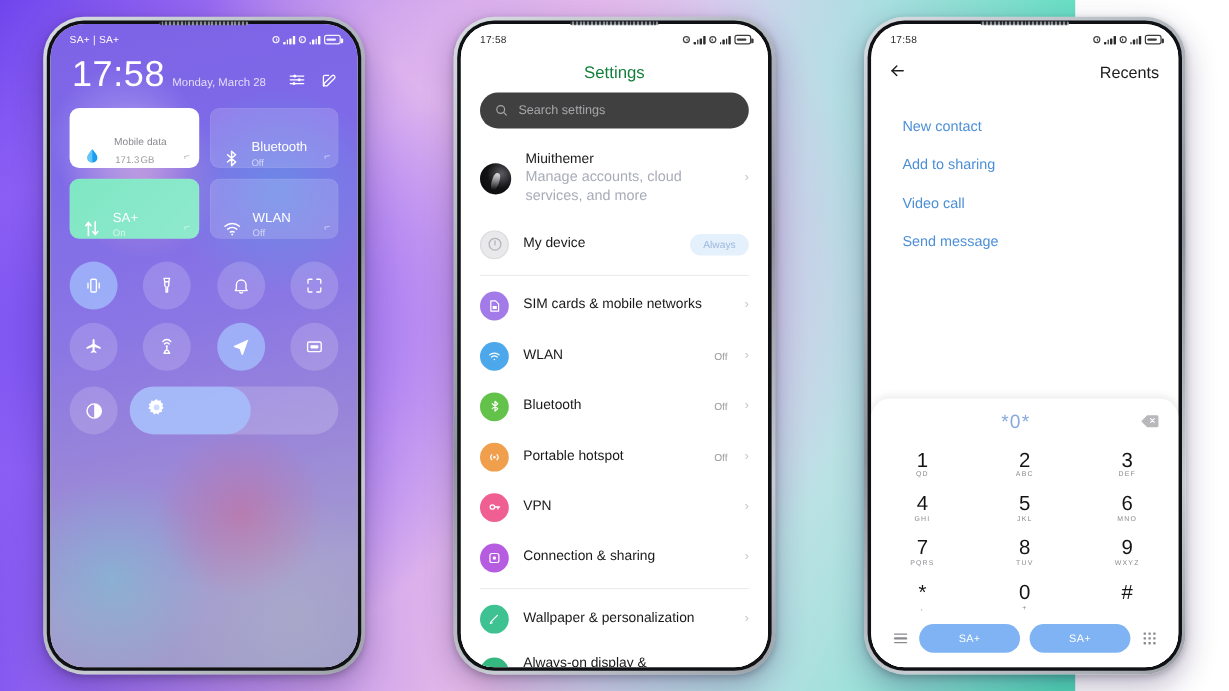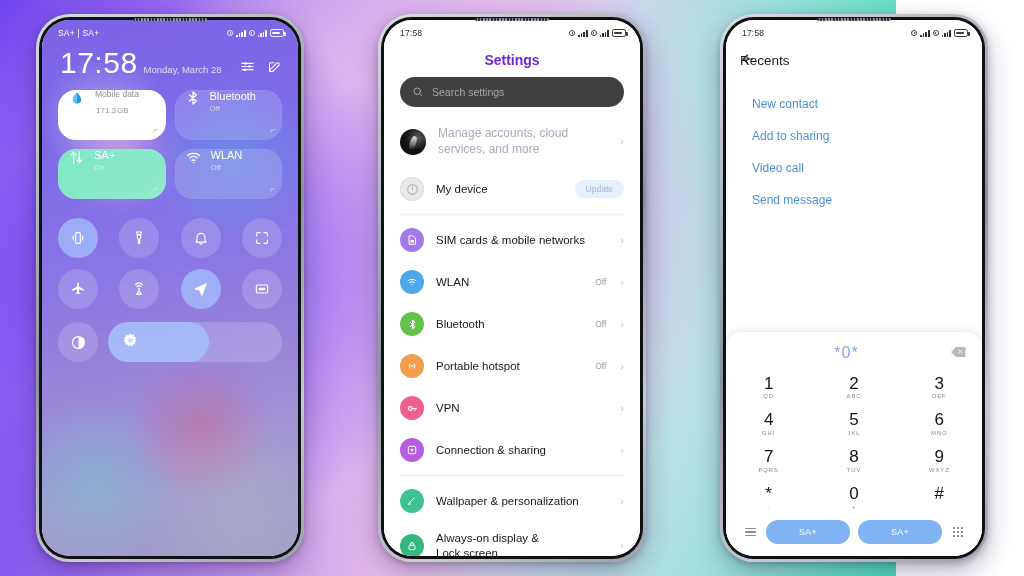--- a/index.html
+++ b/index.html
@@ -88,22 +88,22 @@
     display:flex; align-items:flex-end; padding: 6px 16px 0 18px; gap:6px;
   }
   .cc-clock { color:#fff; font-size:30px; font-weight:300; letter-spacing:.5px; line-height:1; }
   .cc-date { color:#eae6f7; font-size:9.5px; padding-bottom:3px; opacity:.92; }
   .cc-head-icons { margin-left:auto; display:flex; gap:12px; padding-bottom:4px; }
   .cc-head-icons svg { display:block; }
 
   .tiles { padding: 12px 16px 0 16px; }
   .tile-row { display:flex; gap:9px; margin-bottom:9px; }
   .tile {
-    flex:1; height:50px; border-radius:18px; position:relative;
-    display:flex; align-items:flex-start; padding:0 10px; gap:9px;
+    flex:1; height:50px; border-radius:8px; position:relative;
+    display:flex; align-items:flex-end; padding:0 10px; gap:9px;
     background: rgba(255,255,255,.16);
     box-shadow: inset 0 0 0 .5px rgba(255,255,255,.10);
   }
   .tile.white { background:#ffffff; }
   .tile.green { background: linear-gradient(135deg,#7fe7c4 0%, #8fe9cd 100%); }
   .tile .t-label { color:#fff; font-size:11px; line-height:1.15; }
   .tile .t-sub { color: rgba(255,255,255,.62); font-size:8px; margin-top:1px; }
   .tile.white .t-label { color:#8a8a92; font-size:8.5px; }
   .tile.green .t-label { color:#ffffff; font-size:11px; }
   .tile.green .t-sub { color: rgba(255,255,255,.65); }
@@ -127,21 +127,21 @@
   .slider {
     flex:1; height:40px; border-radius:20px; position:relative; overflow:hidden;
     background: rgba(255,255,255,.18); display:flex; align-items:center;
   }
   .slider .fill { position:absolute; left:0; top:0; bottom:0; width:58%;
     background: rgba(165,195,255,.78); border-radius:20px; }
   .slider .sicon { position:relative; margin-left:14px; }
 
   
   .settings { position:absolute; inset:0; background:#fff; display:flex; flex-direction:column; }
-  .st-title { text-align:center; font-size:14px; color:#6d28d9; padding:10px 0 9px; font-weight:700; }
+  .st-title { text-align:center; font-size:14px; color:#15803d; padding:10px 0 9px; font-weight:400; }
   .search {
     margin: 0 16px; height:30px; border-radius:15px; background:#404040;
     display:flex; align-items:center; gap:8px; padding: 0 12px;
   }
   .search .ph { color:#a6a6ab; font-size:10.5px; }
   .st-list { flex:1; overflow:hidden; padding-top:6px; }
   .st-row {
     display:flex; align-items:center; gap:12px; padding: 9px 16px 9px 16px; min-height:40px;
   }
   .st-row .txt { flex:1; min-width:0; }
@@ -165,21 +165,21 @@
   .badge {
     background:#e5f0fd; color:#9cb8dd; font-size:8.5px;
     padding: 4px 11px; border-radius:11px;
   }
   .divider { height:1px; background:#ececed; margin: 4px 16px; }
 
   
   .recents { position:absolute; inset:0; background:#fff; display:flex; flex-direction:column; }
   .rc-head { display:flex; align-items:center; padding: 9px 16px 9px 14px; }
   .rc-back { color:#202022; font-size:15px; line-height:1; }
-  .rc-title { flex:1; text-align:left; font-size:13.5px; color:#1c1c1e; margin-left:-16px; }
+  .rc-title { flex:1; text-align:right; font-size:13.5px; color:#1c1c1e; margin-left:-16px; }
   .rc-links { padding: 10px 0 0 0; }
   .rc-link { font-size:12px; color:#4d8fd6; padding: 9px 0 9px 26px; }
   .dialpad {
     margin-top:auto; background:#fff; border-radius:16px 16px 0 0;
     box-shadow: 0 -1px 8px rgba(0,0,0,.10);
     padding: 8px 0 0;
   }
   .dp-display { display:flex; align-items:center; padding: 4px 16px 8px; }
   .dp-number { flex:1; text-align:center; font-size:16px; color:#86aade; letter-spacing:1px; }
   .dp-back { color:#9b9b9f; }
@@ -430,36 +430,37 @@
                 <path d="M15.4 15.4L20 20"></path>
             </svg>
             <span class="ph">Search settings</span>
           </div>
 
           <div class="st-list">
 
             <div class="st-row" style="padding-top:13px;padding-bottom:11px">
               <div class="avatar"></div>
               <div class="txt">
+                <div class="st-name">Miuithemer</div>
                 <div class="st-sub">Manage accounts, cloud services, and more</div>
               </div>
               <span class="chev">›</span>
             </div>
 
             <div class="st-row">
               <div class="sicon-circle grey">
                 <svg width="13" height="13" viewBox="0 0 24 24" fill="none" stroke="currentColor" stroke-width="2" stroke-linecap="round">
                   <circle cx="12" cy="12" r="9"></circle>
                     <path d="M12 7v6"></path>
                 </svg>
               </div>
               <div class="txt">
                 <div class="st-name" style="font-weight:400">My device</div>
               </div>
-              <span class="badge">Update</span>
+              <span class="badge">Always</span>
             </div>
 
             <div class="divider"></div>
 
             <div class="st-row">
               <div class="sicon-circle" style="background:#a27be8">
                 <svg width="12" height="12" viewBox="0 0 24 24" fill="none" stroke="#fff" stroke-width="2" stroke-linejoin="round">
                   <path d="M6 3.5h8L19 8.5v12H6z"></path>
                     <rect x="9" y="12" width="7" height="5" rx="1" fill="#fff" stroke="none"></rect>
                 </svg>

